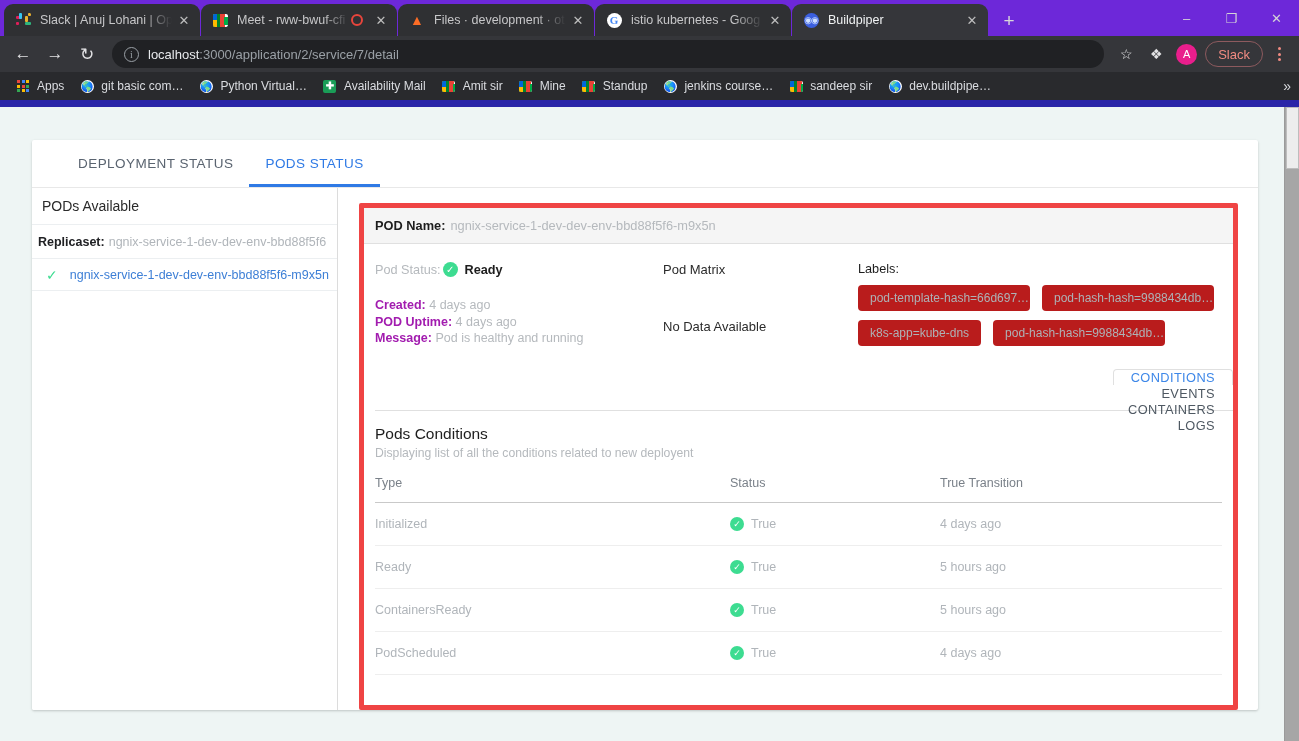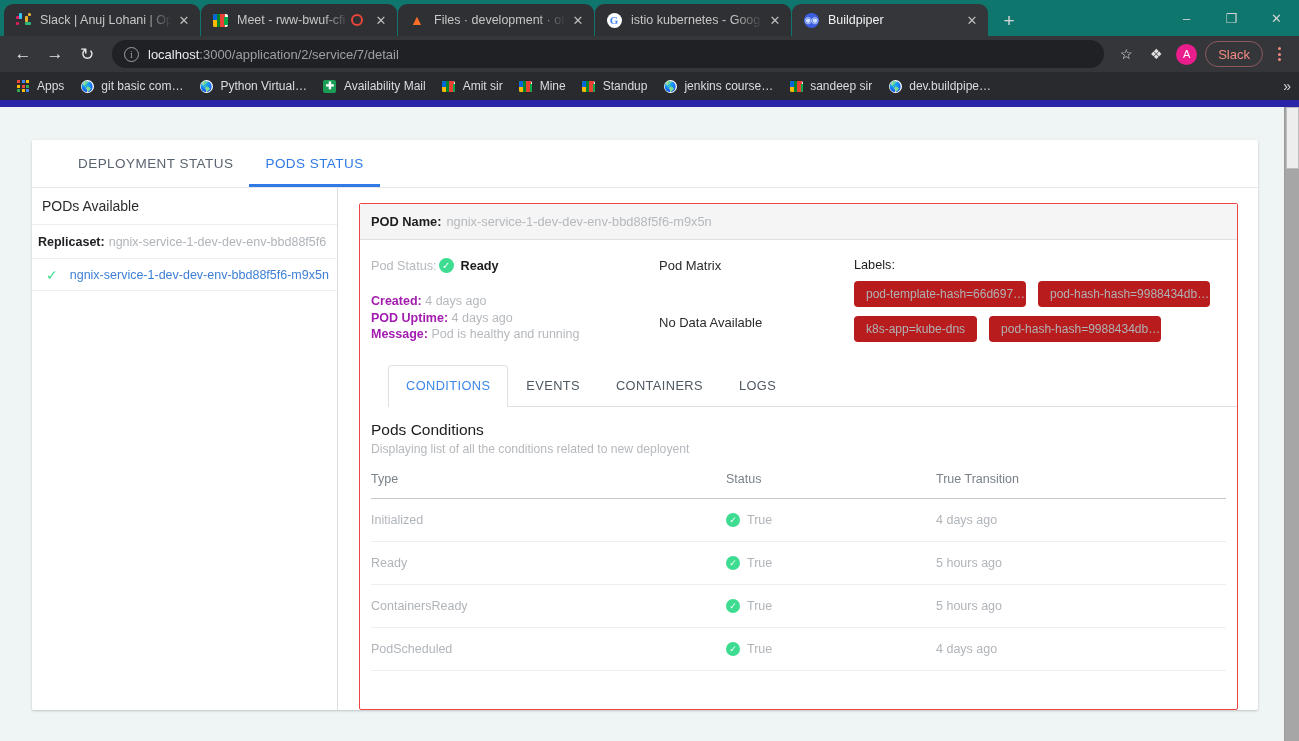--- a/index.html
+++ b/index.html
@@ -7,21 +7,21 @@
     width: 1299px; height: 741px;
     overflow: hidden;
     font-family: "Liberation Sans", sans-serif;
     background: #202124;
   }
 
   
   .browser { width: 1299px; height: 741px; display: flex; flex-direction: column; }
 
   .tabstrip {
-    height: 36px; background: #0f766e;
+    height: 36px; background: #6d28d9;
     display: flex; align-items: flex-end; padding-left: 4px;
     position: relative; flex: 0 0 36px;
   }
   .tab {
     height: 32px; width: 196px; display: flex; align-items: center;
     padding: 0 8px 0 11px; border-radius: 9px 9px 0 0;
     color: #c7c7c9; font-size: 12.5px; position: relative;
     background: #2f3033;
     margin-right: 1px;
   }
@@ -224,21 +224,21 @@
   }
   .lp-pod .chk { color: #3ddc91; font-size: 14px; margin: 0 12px 0 8px; }
   .lp-pod a { color: #3d7fd6; text-decoration: none; }
 
   
   .rightpane {
     flex: 1 1 auto; padding: 15px 20px 0 21px; min-width: 0;
     display: flex; flex-direction: column;
   }
   .detailcard {
-    border: 1px solid #ef4444; border-radius: 2px; background: #fff;
+    border: 5px solid #ef4444; border-radius: 2px; background: #fff;
     display: flex; flex-direction: column; flex: 1 1 auto; min-height: 0;
   }
   .podname-bar {
     background: #f5f5f5; border-bottom: 1px solid #e0e0e0;
     height: 36px; display: flex; align-items: center; padding: 0 11px;
     font-size: 12.8px;
   }
   .podname-bar b { color: #1d1d1d; font-weight: 700; }
   .podname-bar span { color: #b5b9bd; margin-left: 5px; }
 
@@ -270,22 +270,22 @@
   .chips { display: flex; flex-wrap: wrap; gap: 9px 12px; }
   .chip {
     background: #b91c1c; border-radius: 4px; height: 26px;
     display: flex; align-items: center; padding: 0 12px;
     font-size: 12px; color: #aeb2b6; max-width: 172px;
     white-space: nowrap; overflow: hidden;
   }
 
   
   .tabs-inner {
-    display: flex; align-items: flex-end; margin: 22px 0 0 28px;
-    border-bottom: 1px solid #e0e0e0; height: 42px;
+    display: flex; align-items: flex-end; margin: 22px 0 0 11px;
+    border-bottom: 1px solid #e0e0e0; height: 42px; flex-direction: column;
   }
   .itab {
     height: 41px; display: flex; align-items: center; padding: 0 17px;
     font-size: 12.8px; letter-spacing: .4px; color: #4e5862;
     border: 1px solid transparent; border-bottom: none; position: relative;
   }
   .itab.active {
     color: #3d87e8; background: #fff; border-color: #e0e0e0;
     border-radius: 4px 4px 0 0;
   }

